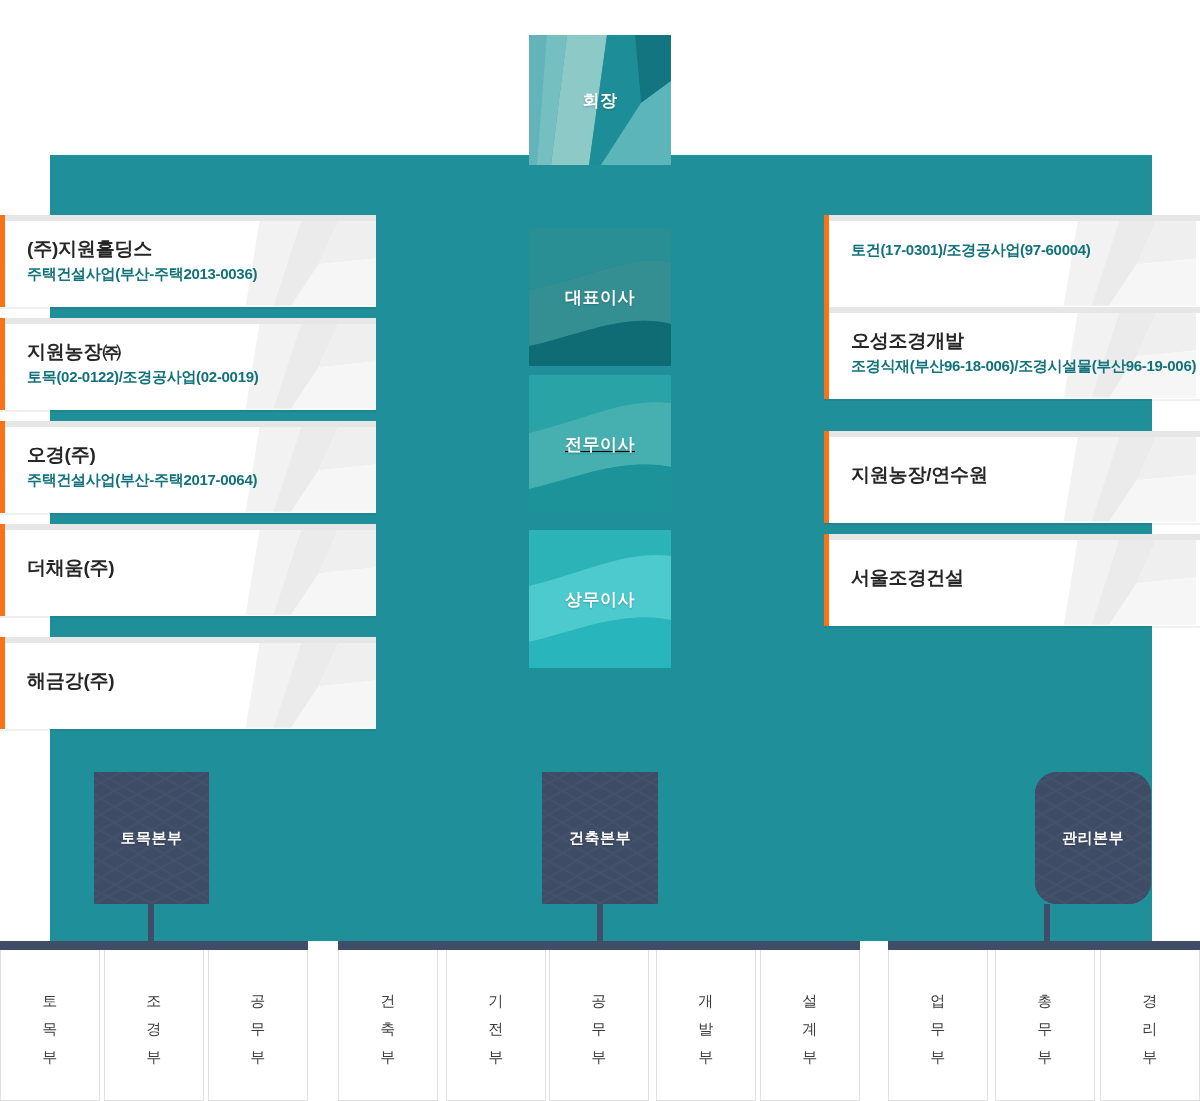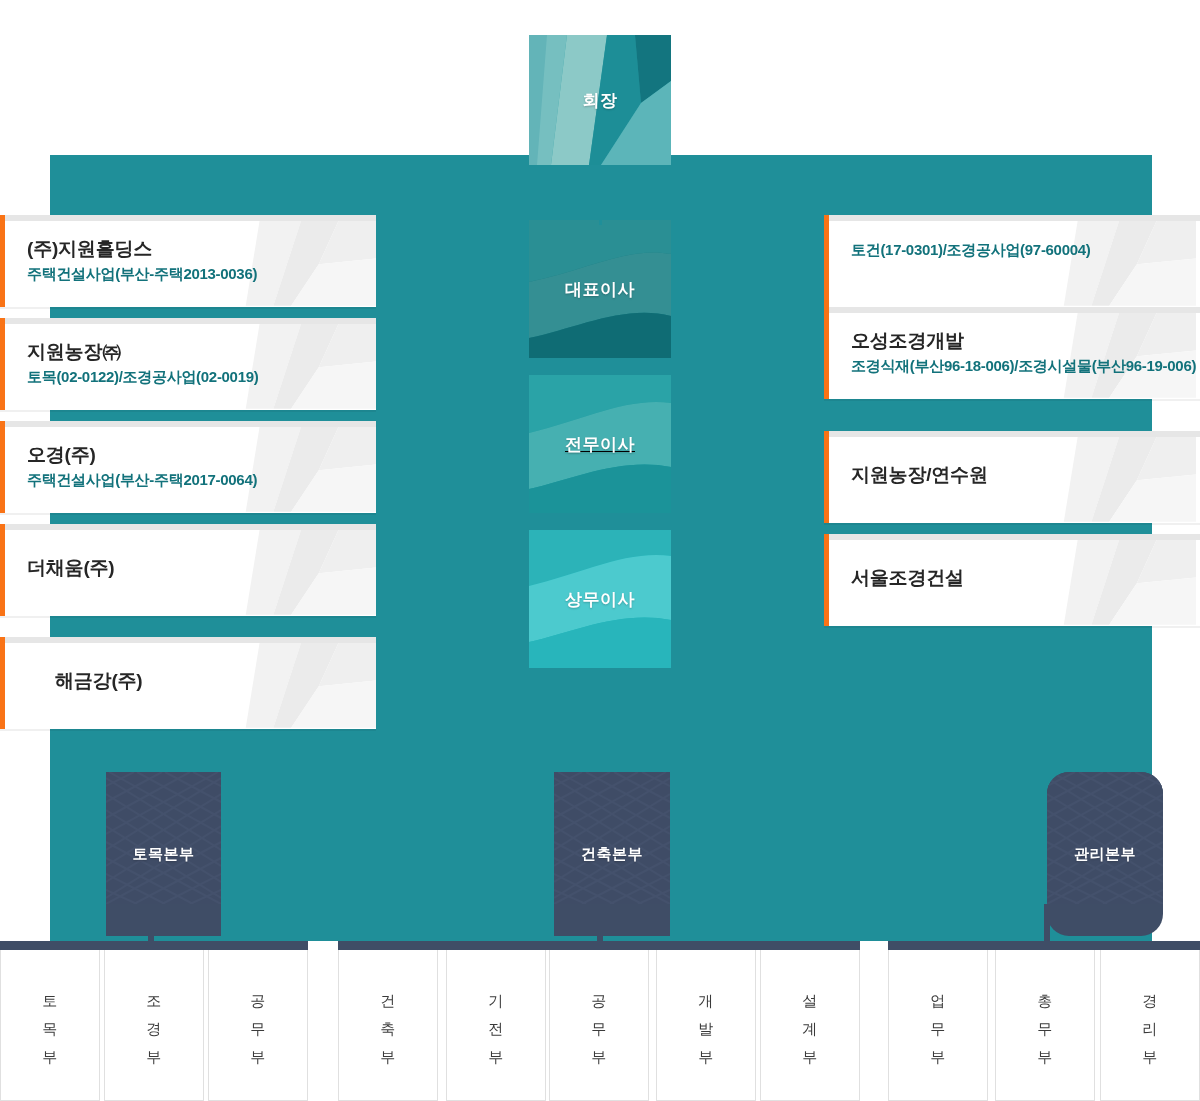--- a/index.html
+++ b/index.html
@@ -60,21 +60,21 @@
   .art { position: absolute; inset: 0; z-index: 1; }
 
   
   .exec {
     position: absolute;
     left: 529px;
     width: 142px;
     height: 138px;
     overflow: hidden;
   }
-  .exec-1 { top: 220px; background: #7f1d1d; }
+  .exec-1 { top: 228px; background: #7f1d1d; }
   .exec-2 { top: 375px; background: #8b5cf6; text-decoration: underline; }
   .exec-3 { top: 530px; background: #000000; }
 
   
   .card {
     position: absolute;
     height: 92px;
     background: #ffffff;
     border-left: 5px solid #f97316;
     box-sizing: border-box;
@@ -112,35 +112,34 @@
   }
   .card.no-sub .card-inner { padding-top: 32px; }
 
   .card-left  { left: 0px;   width: 376px; }
   .card-right { left: 824px; width: 376px; }
 
   .cl1 { top: 215px; }
   .cl2 { top: 318px; }
   .cl3 { top: 421px; }
   .cl4 { top: 524px; }
-  .cl5 { top: 637px; padding-left: 28px; }
+  .cl5 { top: 637px; }
   .cr1 { top: 215px; }
   .cr2 { top: 307px; }
   .cr3 { top: 431px; }
   .cr4 { top: 534px; }
 
   
   .division {
     position: absolute;
     top: 772px;
     width: 115px;
-    height: 164px;
+    height: 132px;
     background: #3f4d66;
     overflow: hidden;
-    margin-left: 12px;
   }
   .division .label { font-size: 15px; }
   .div-1 { left: 94px; }
   .div-2 { left: 542px;  width: 116px; }
   .div-3 { left: 1035px;  width: 116px; border-radius: 22px; }
 
   
   .dept {
     position: absolute;
     top: 941px;

